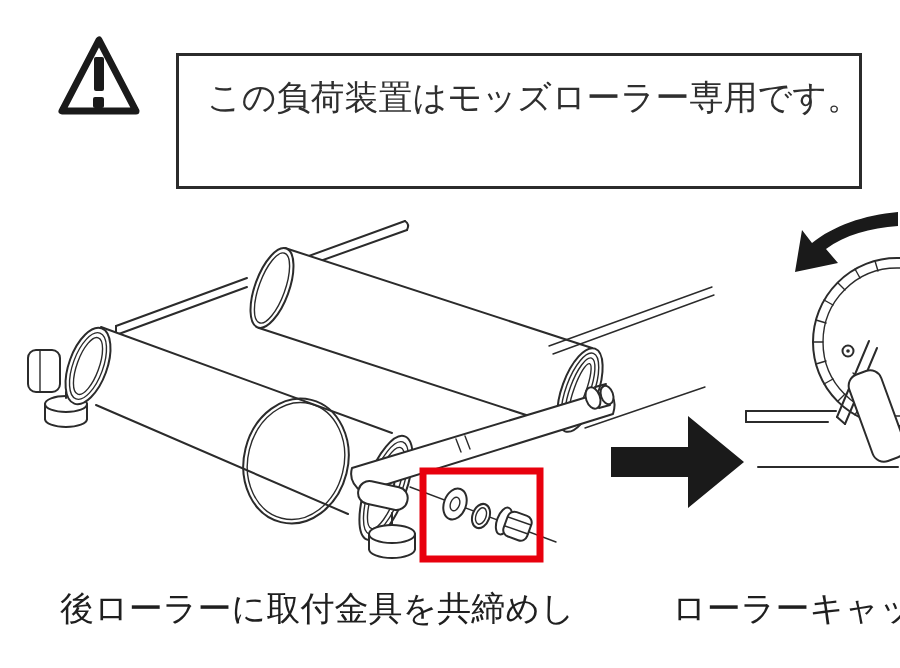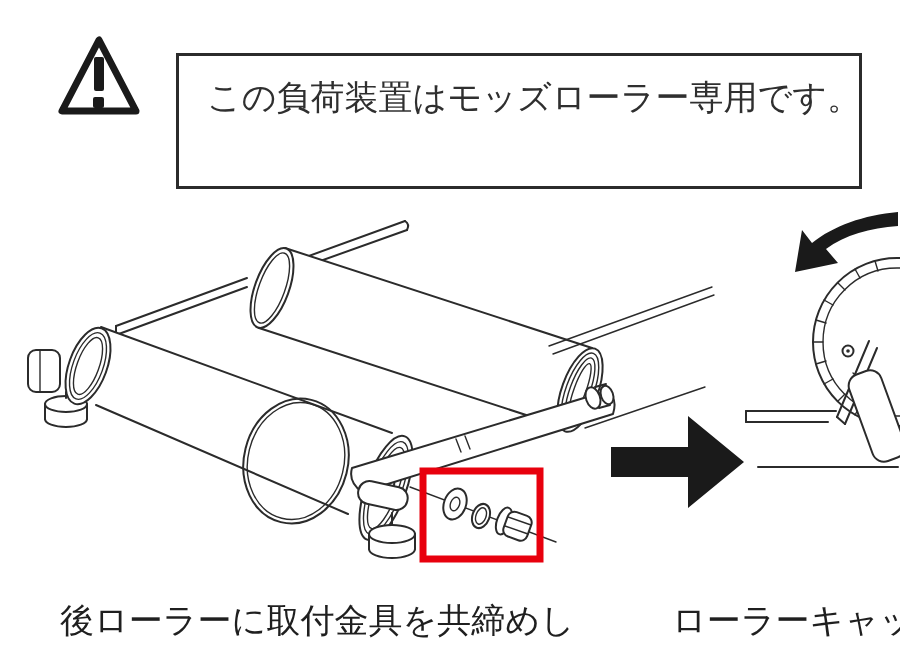--- a/index.html
+++ b/index.html
@@ -25,21 +25,20 @@
   .notice-line{
     display:block;white-space:nowrap;
     font-size:34px;line-height:46px;color:var(--text);
     font-family:"Liberation Sans", sans-serif;
     letter-spacing:0px;
   }
   .caption{
     position:absolute;top:586px;white-space:nowrap;
     font-size:34px;color:#1f1f1f;
     font-family:Liberation Sans, sans-serif;
-    margin-top:12px;
   }
   .caption-left{left:60px;}
   .caption-right{left:672px;}
   
   .ln{fill:none;stroke:var(--ink);stroke-width:2;stroke-linecap:round;stroke-linejoin:round;}
   .ln-thin{fill:none;stroke:var(--ink);stroke-width:1.4;stroke-linecap:round;}
   .fw{fill:var(--paper);stroke:var(--ink);stroke-width:2;stroke-linecap:round;stroke-linejoin:round;}
   .solid{fill:var(--solid);stroke:none;}
   .hl{fill:none;stroke:var(--highlight);stroke-width:7;}
 </style>

